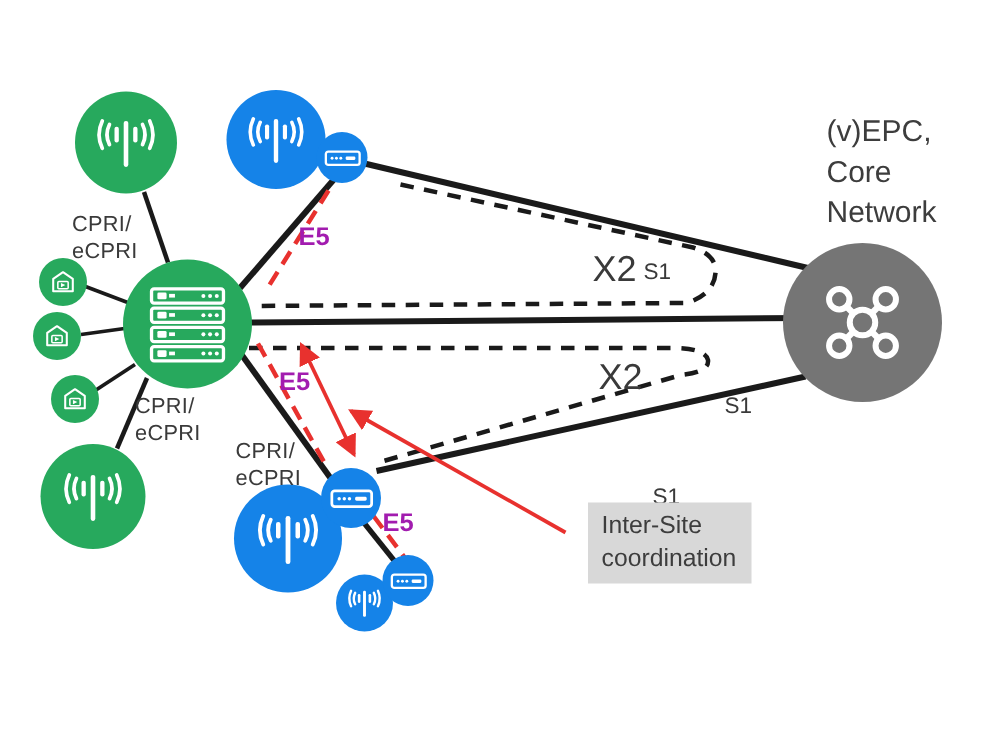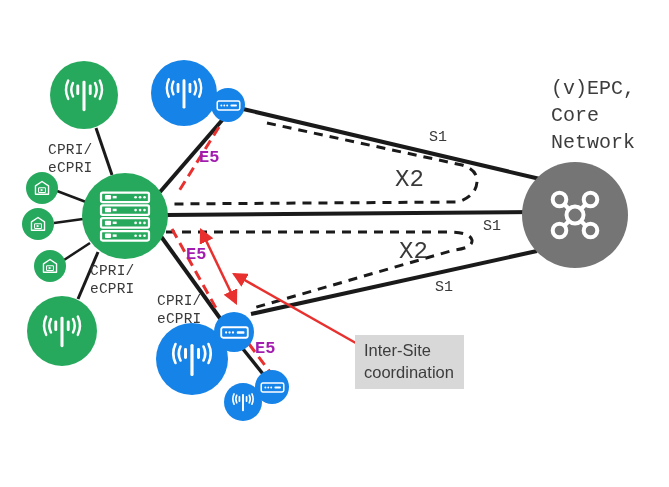--- a/index.html
+++ b/index.html
@@ -5,23 +5,23 @@
   html,body{margin:0;padding:0;background:#ffffff;}
   #stage{
     position:relative;width:669px;height:487px;background:#ffffff;overflow:hidden;
     font-family:"Liberation Sans","DejaVu Sans",sans-serif;
   }
   svg.links{position:absolute;left:0;top:0;z-index:1;}
   .node{position:absolute;border-radius:50%;display:flex;align-items:center;justify-content:center;z-index:2;}
   .green{background:#27a95d;}
   .blue{background:#1583e8;}
   .grayn{background:#757575;}
-  .lbl{position:absolute;z-index:3;color:#3a3a3a;white-space:pre-line;font-family:Liberation Mono, monospace;}
+  .lbl{position:absolute;z-index:3;color:#3a3a3a;white-space:pre-line;}
   .cpri{font-size:14.5px;line-height:17.5px;text-align:left;letter-spacing:.2px;}
-  .s1{font-size:15px;}
+  .s1{font-size:15px;margin-top:44px;}
   .x2{font-size:24px;}
   .e5{font-size:17px;font-weight:bold;color:#a21caf;}
   .epc{font-size:20px;line-height:27px;color:#3d3d3d;}
   .callout{
     position:absolute;z-index:3;background:#d8d8d8;color:#3d3d3d;
     font-size:16.5px;line-height:21.5px;padding:5px 10px 6px 9px;white-space:pre-line;
   }
 </style>
 </head>
 <body>
@@ -247,16 +247,16 @@
   <div class="lbl e5" style="left:186px;top:245px;">E5</div>
   <div class="lbl e5" style="left:255px;top:339px;">E5</div>
 
   <div class="lbl s1" style="left:429px;top:129px;">S1</div>
   <div class="lbl s1" style="left:483px;top:218px;">S1</div>
   <div class="lbl s1" style="left:435px;top:279px;">S1</div>
 
   <div class="lbl x2" style="left:395px;top:166px;">X2</div>
   <div class="lbl x2" style="left:399px;top:238px;">X2</div>
 
-  <div class="callout" style="left:355px;top:335px;">Inter-Site
+  <div class="callout" style="left:392px;top:335px;">Inter-Site
 coordination</div>
 
 </div>
 
 </body></html>

